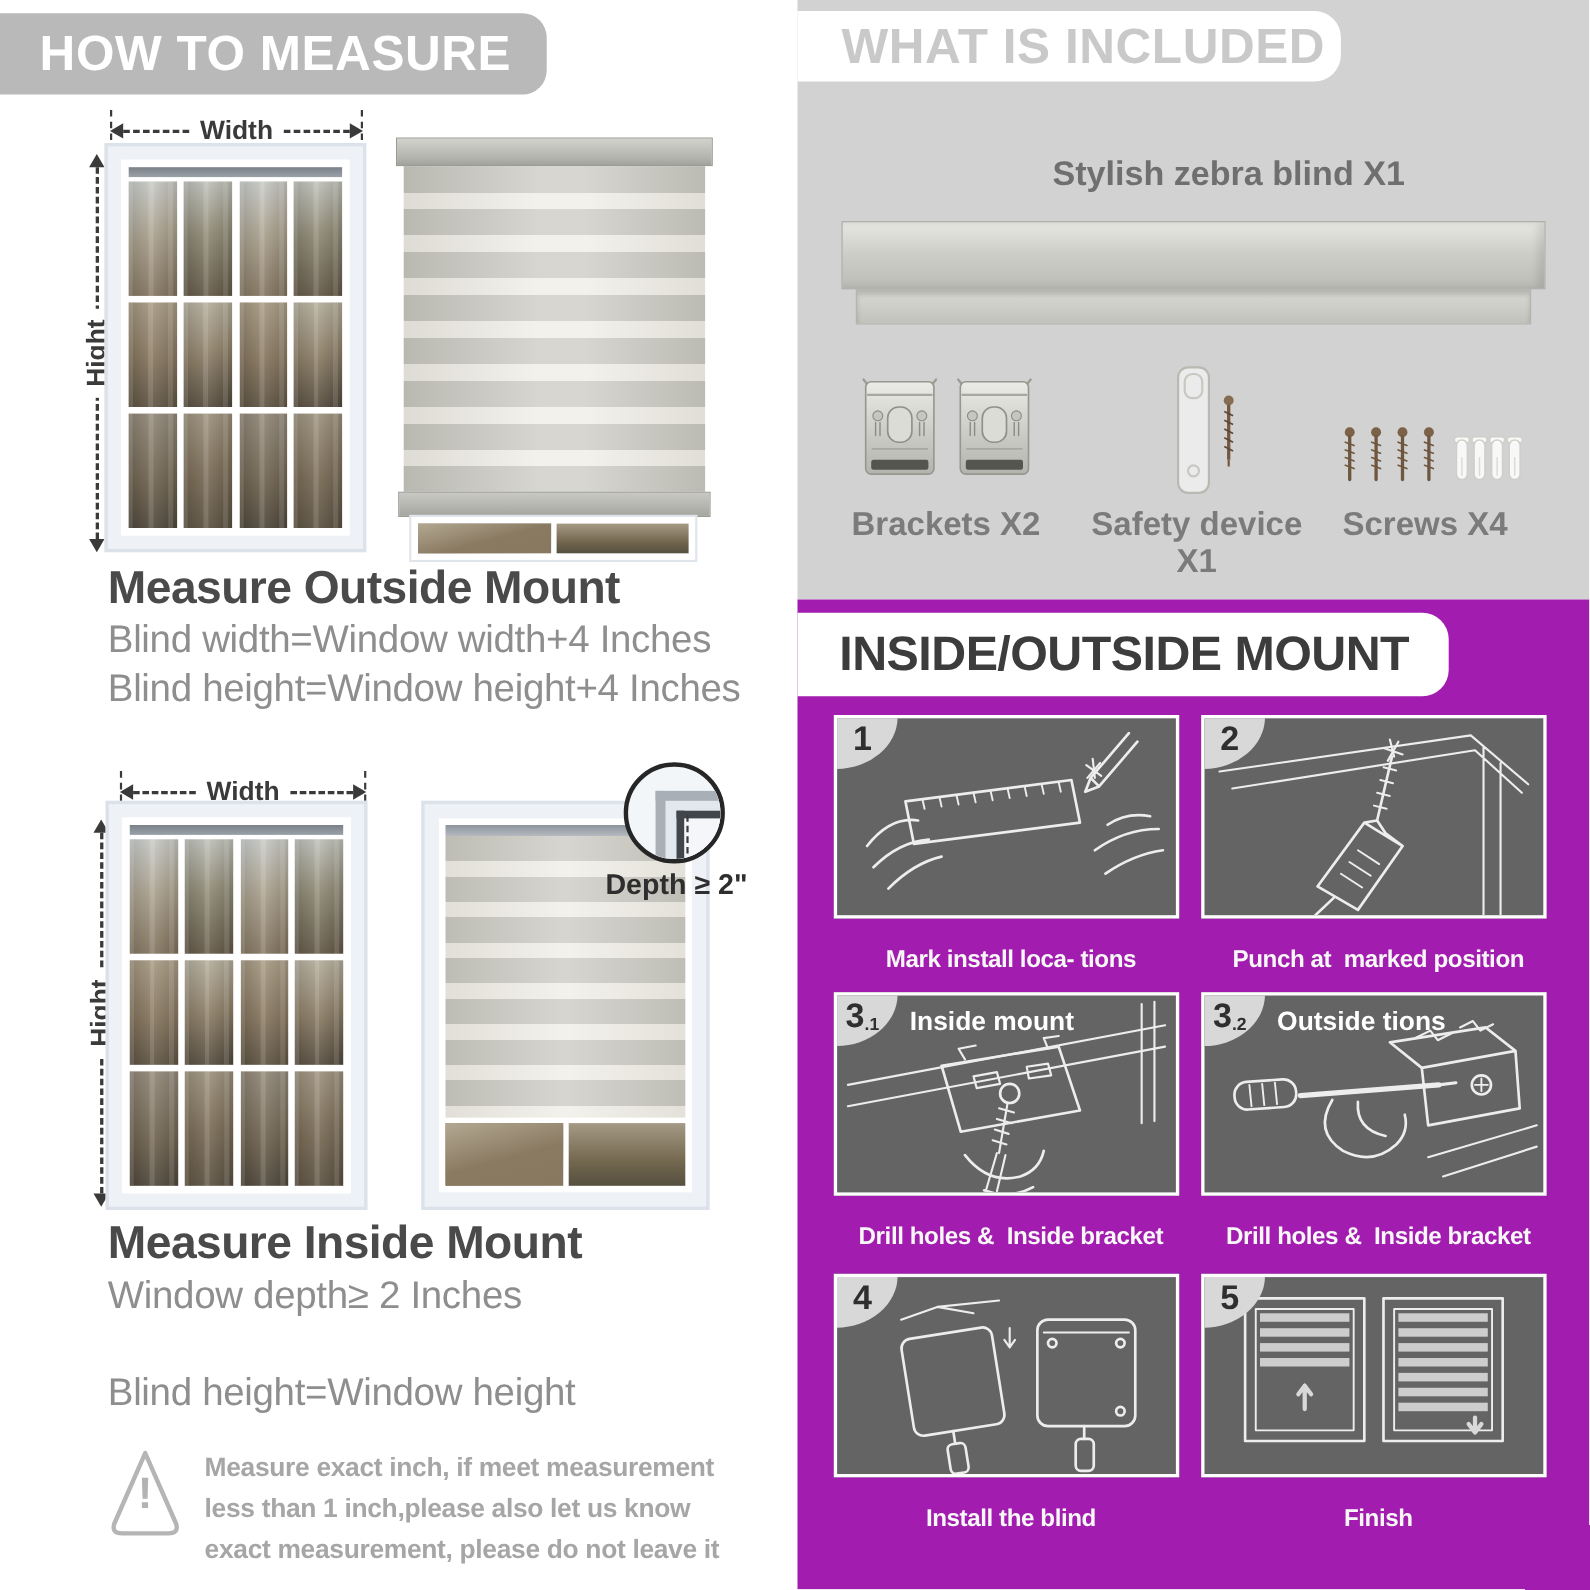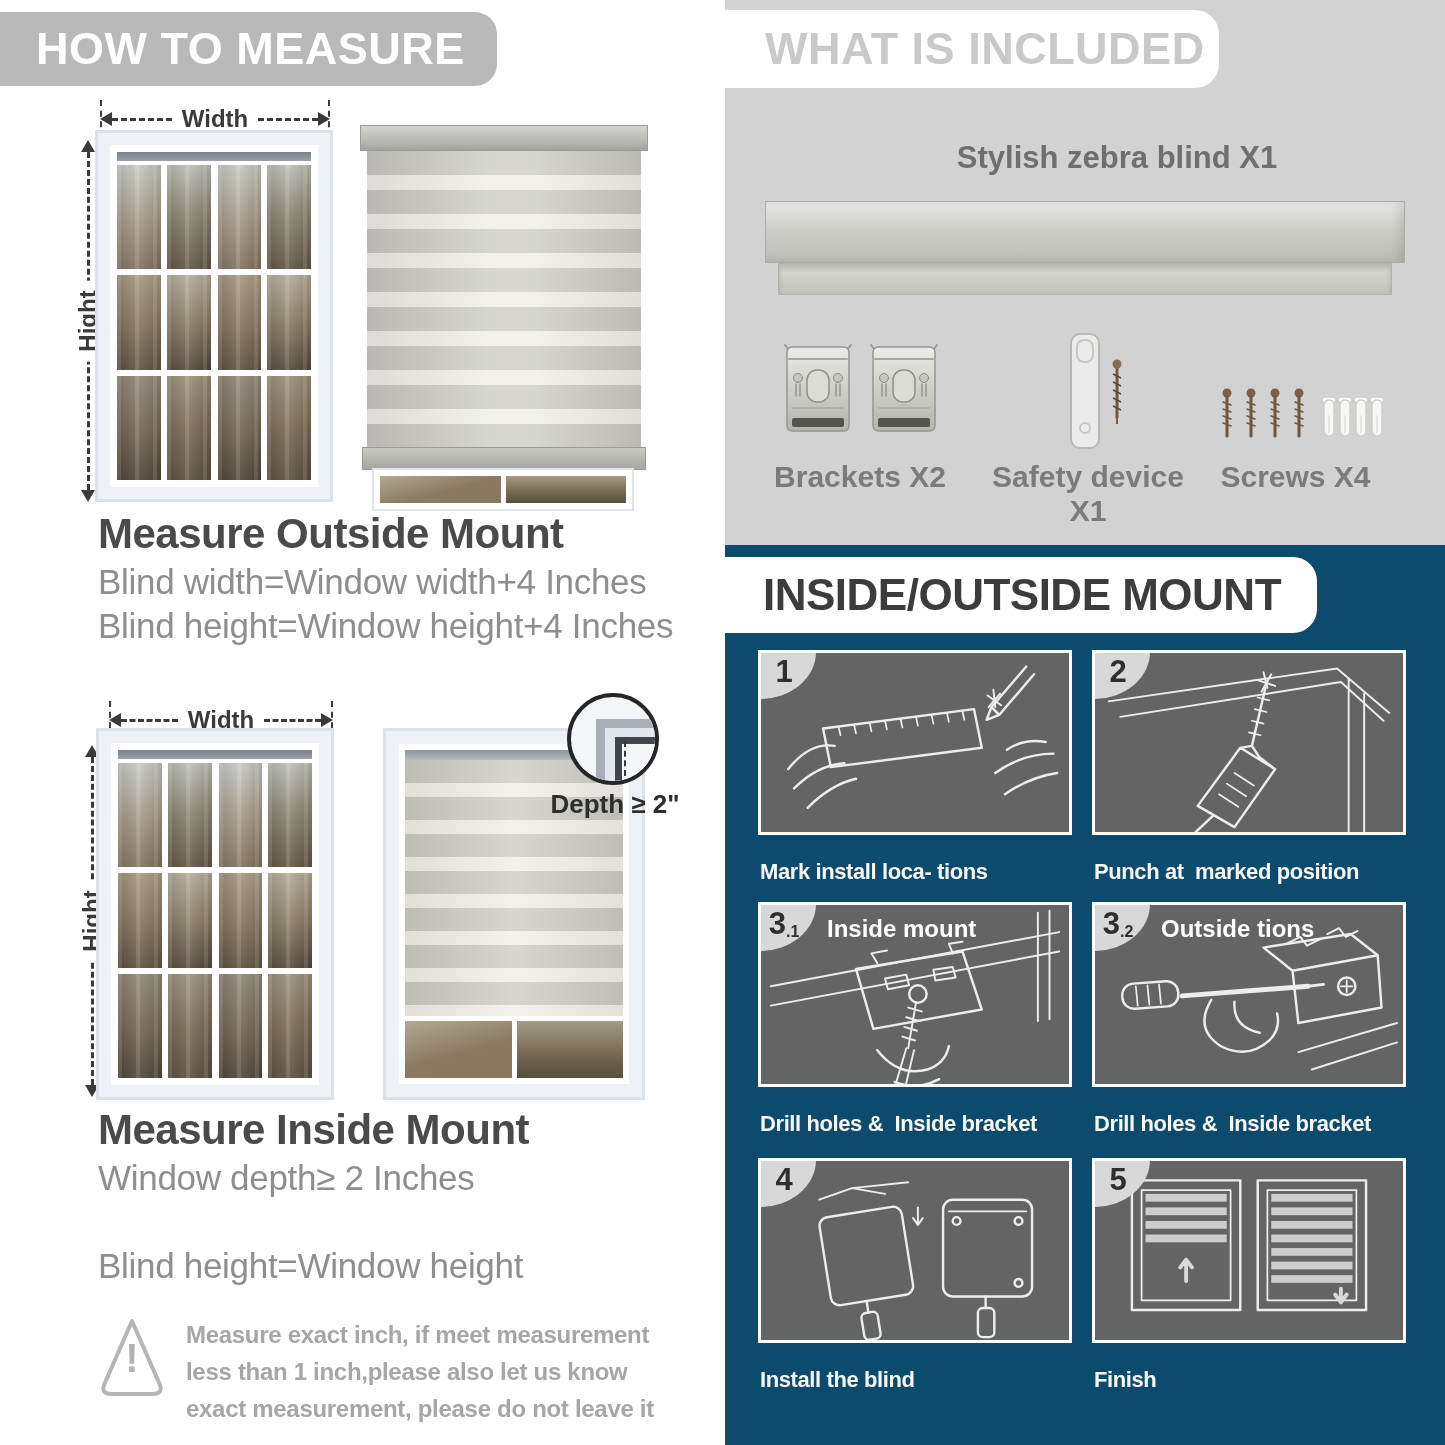--- a/index.html
+++ b/index.html
@@ -89,34 +89,34 @@
 
   #warning{position:absolute;left:98px;top:1312px;width:600px;display:flex;gap:20px;}
   #warn-tri{position:relative;flex:none;width:68px;height:88px;}
   #warn-bang{position:absolute;left:0;top:24px;width:68px;text-align:center;
     font-weight:bold;font-size:40px;color:#b3b3b3;}
   #warn-text{margin:4px 0 0 0;width:505px;font-weight:600;font-size:24px;line-height:37px;
     color:#a6a6a6;letter-spacing:-.3px;}
 
   
   #right-light{position:absolute;left:725px;top:0;width:720px;height:545px;background:#d2d2d2;}
-  #included-header{position:absolute;left:0;top:10px;width:494px;height:78px;background:#fff;
+  #included-header{position:absolute;left:0;top:10px;width:494px;height:64px;background:#fff;
     border-radius:0 24px 24px 0;display:flex;align-items:center;padding-left:40px;}
   #included-header span{font-weight:bold;font-size:45px;color:#c9c9c9;letter-spacing:.5px;}
   #product-title{position:absolute;left:0;top:140px;width:100%;text-align:center;
     font-weight:bold;font-size:31px;color:#6f6f6f;margin-left:32px;}
   #rail1{position:absolute;left:40px;top:201px;width:640px;height:62px;border:1px solid #abaBa5;border-color:#abada5;
     background:linear-gradient(180deg,#e8e8e4,#cfcfc9 45%,#bcbcb6);box-shadow:inset -6px 0 8px rgba(0,0,0,.10);}
   #rail2{position:absolute;left:53px;top:263px;width:614px;height:32px;border:1px solid #b2b2ac;
     background:linear-gradient(180deg,#dadad4,#c2c2bc);box-shadow:inset 0 4px 5px rgba(0,0,0,.16);}
   .inc-item{position:absolute;}
   .inc-label{position:absolute;top:460px;text-align:center;font-weight:bold;font-size:30px;color:#7b7b7b;}
 
   
-  #right-dark{position:absolute;left:725px;top:545px;width:720px;height:900px;background:#0c4a6e;}
+  #right-dark{position:absolute;left:725px;top:545px;width:720px;height:900px;background:#a21caf;text-align:center;}
   #mount-header{position:absolute;left:0;top:12px;width:592px;height:76px;background:#fff;
     border-radius:0 24px 24px 0;display:flex;align-items:center;padding-left:38px;}
   #mount-header span{font-weight:bold;font-size:44px;color:#3c3c3c;letter-spacing:-.5px;}
   .step{position:absolute;width:320px;}
   .panel{position:relative;width:314px;height:185px;border:3px solid #fff;background:#646464;overflow:hidden;}
   .art{position:absolute;inset:0;width:100%;height:100%;}
   .badge{position:absolute;top:-1px;left:-1px;width:56px;height:47px;background:#d8d8d8;
     border-radius:0 0 100% 0;display:flex;align-items:center;justify-content:center;padding:0 10px 8px 2px;z-index:2;}
   .badge b{font-size:31px;color:#2f2f2f;line-height:1;}
   .badge small{font-size:16px;font-weight:bold;color:#2f2f2f;align-self:flex-end;margin-bottom:2px;}

